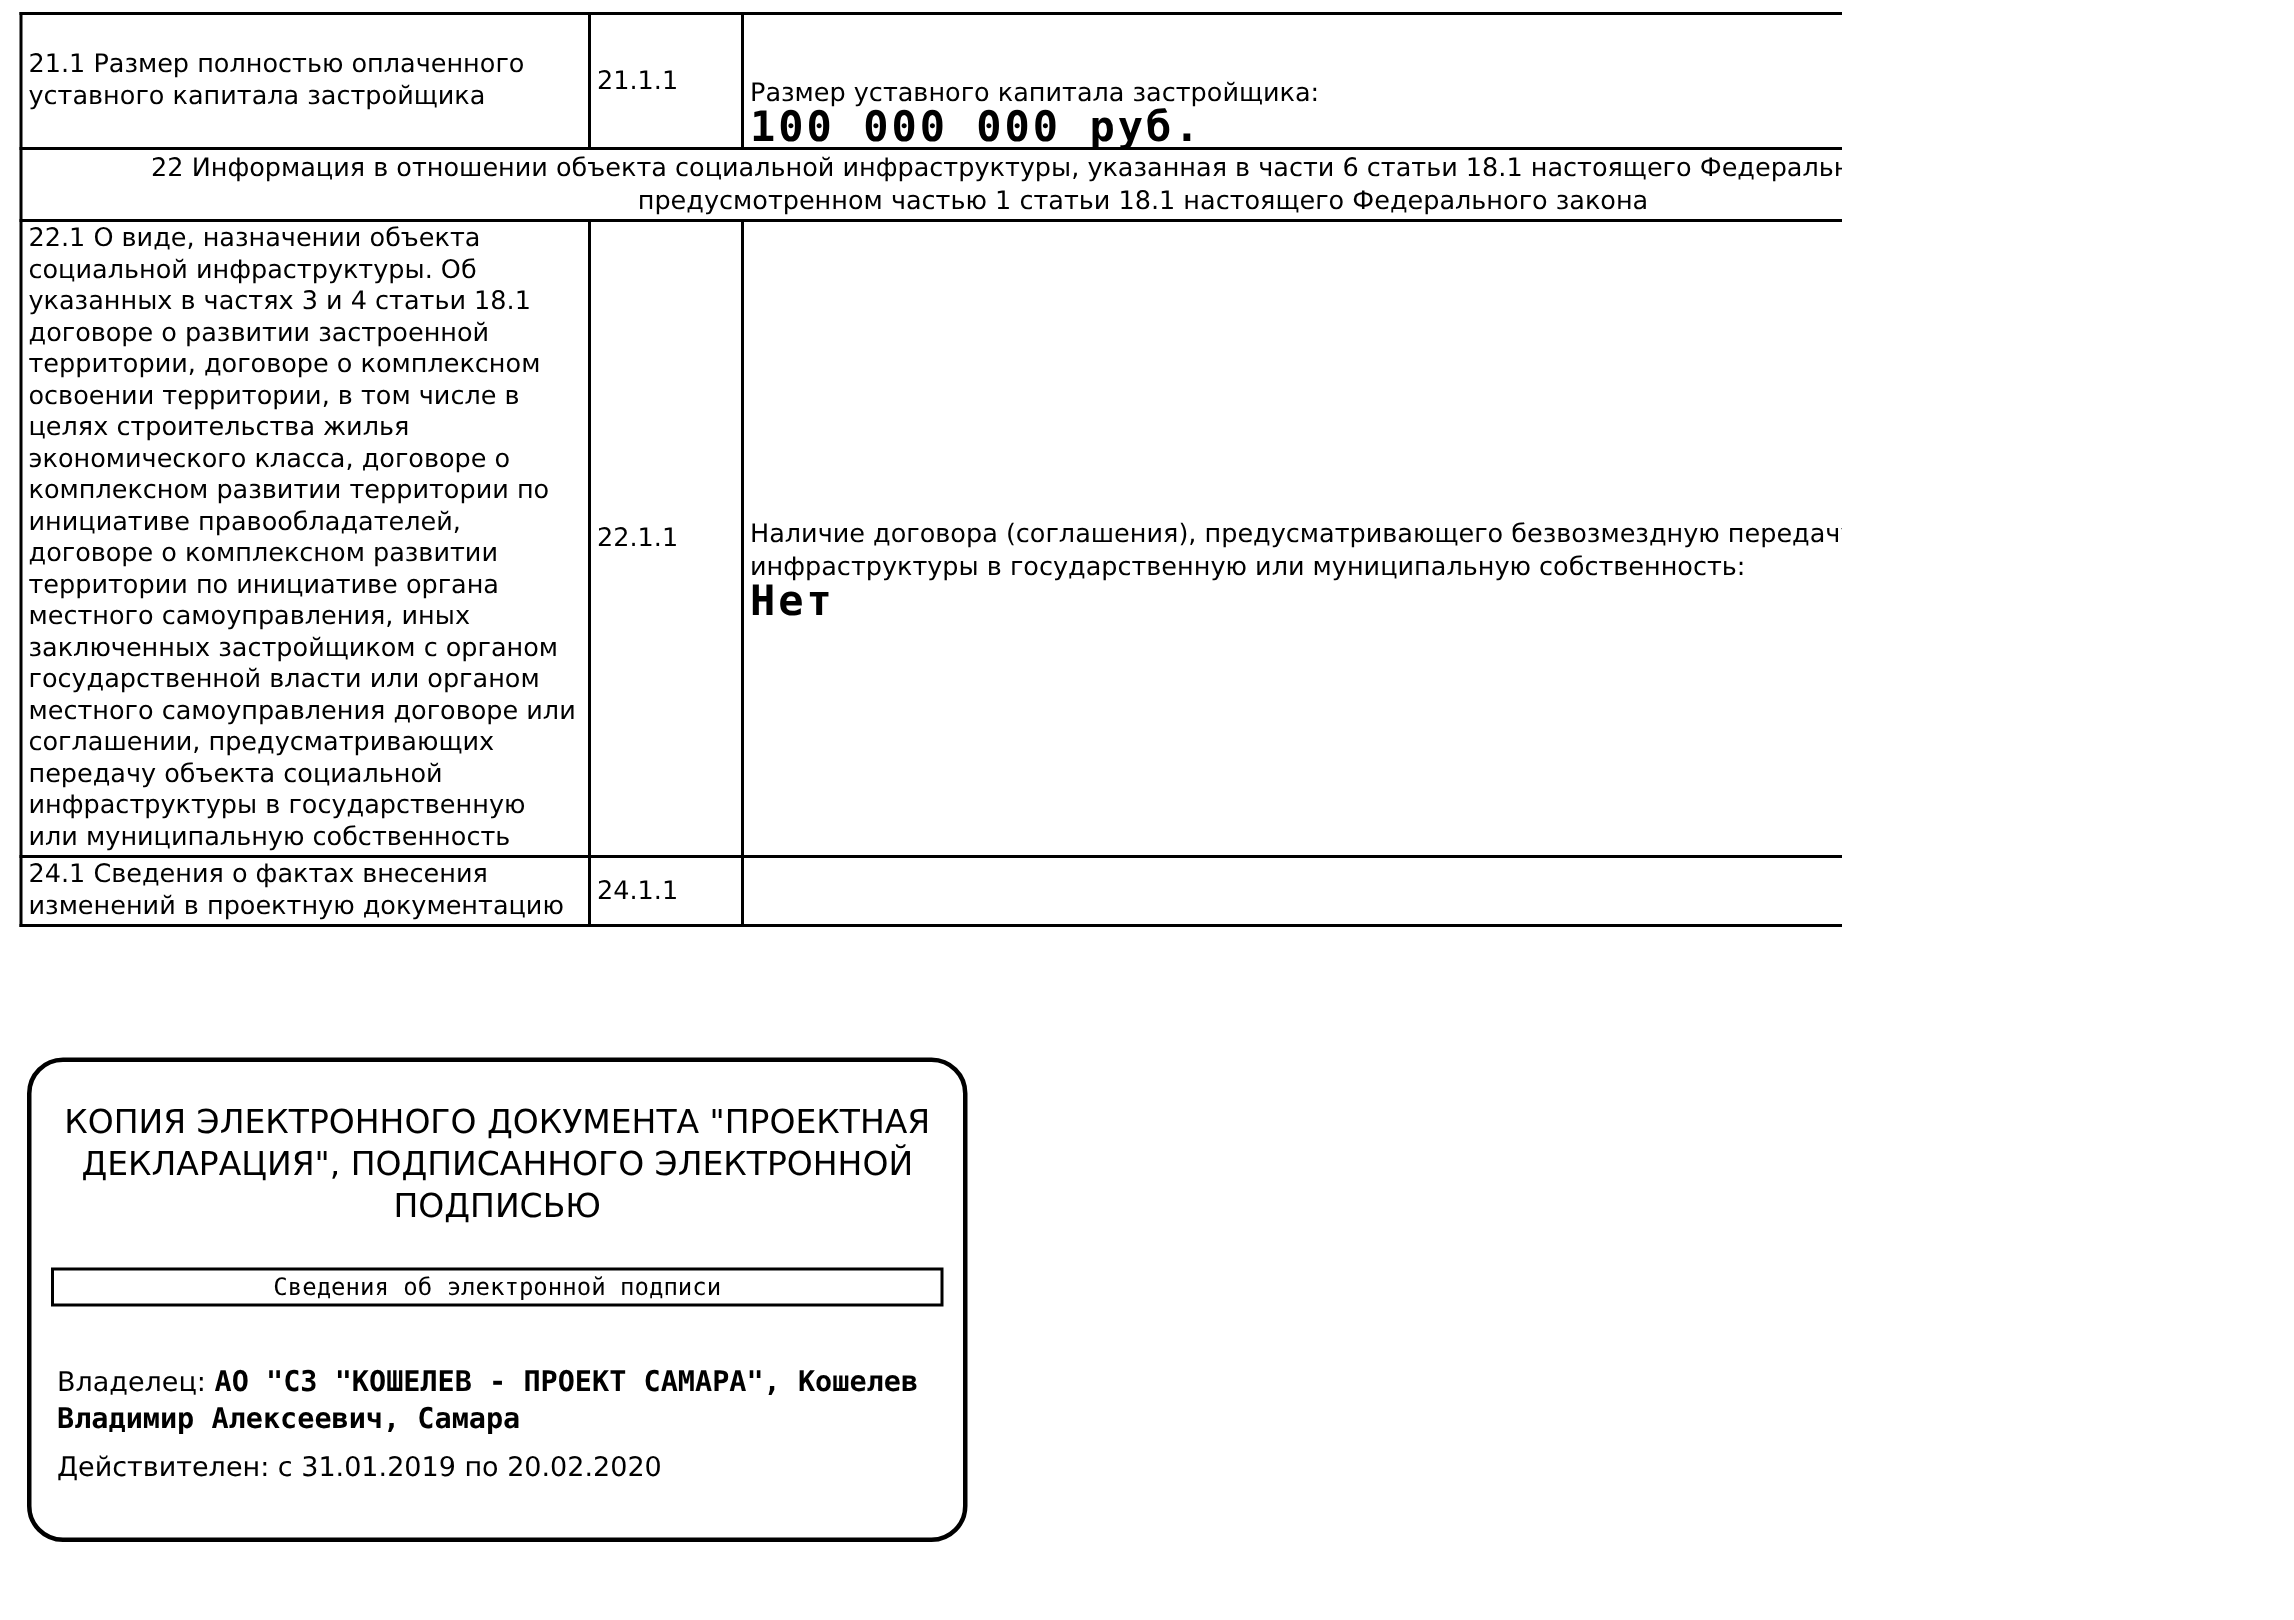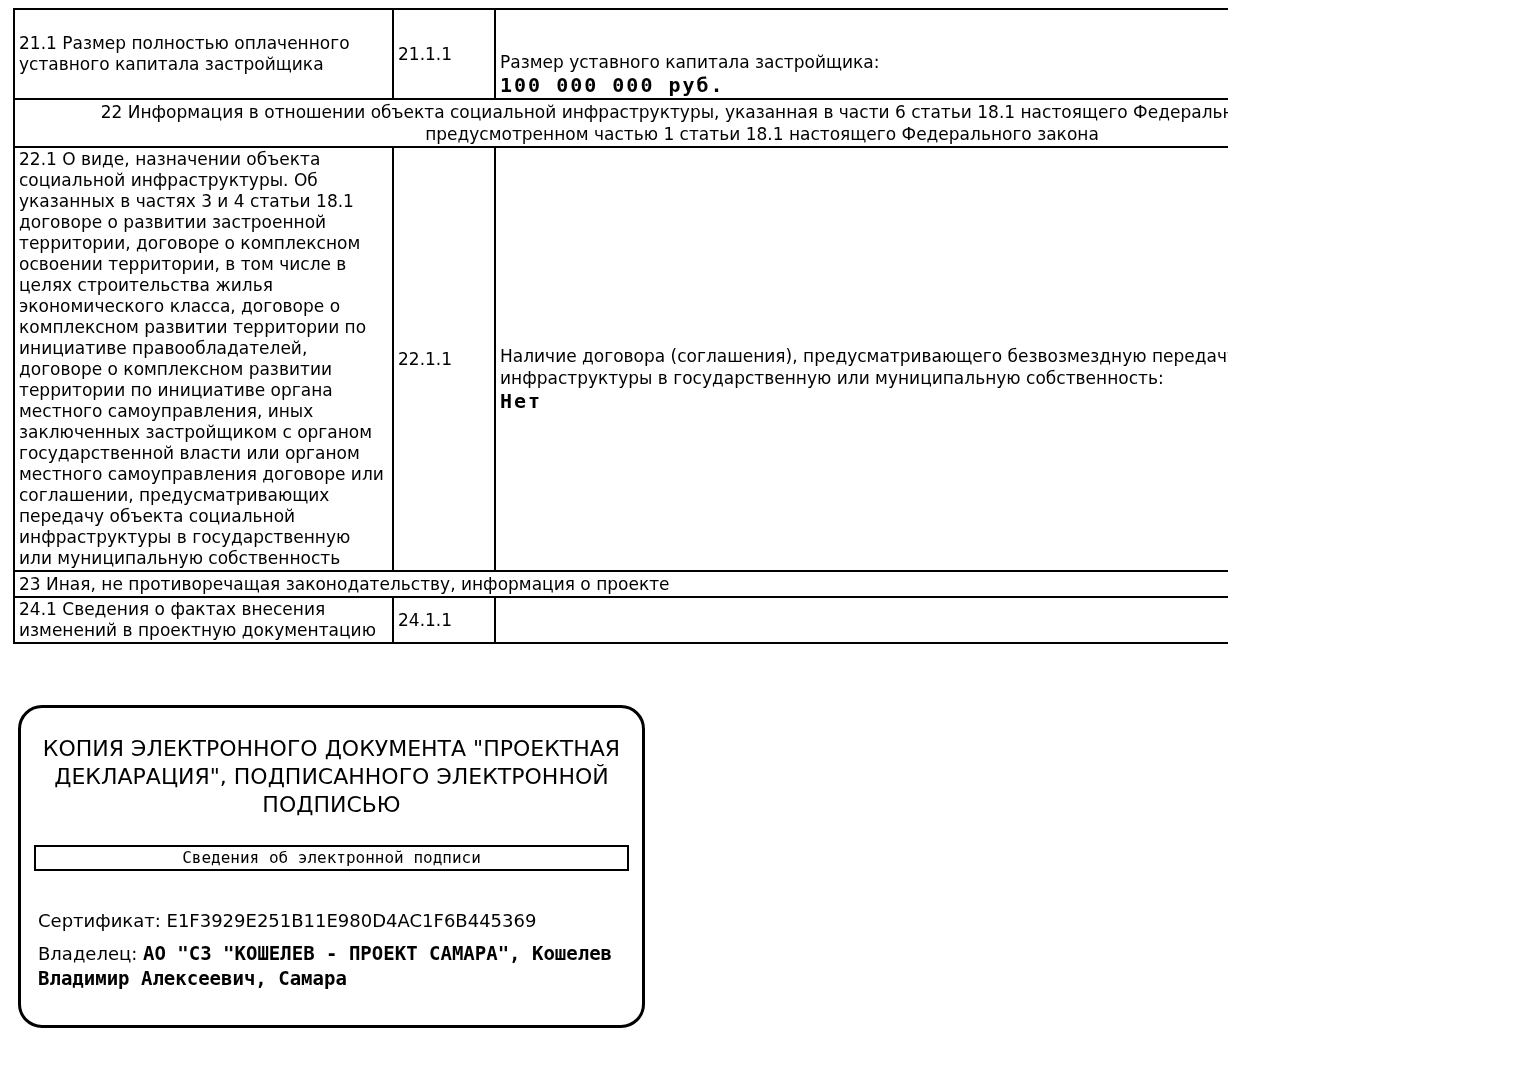--- a/index.html
+++ b/index.html
@@ -34,21 +34,21 @@
   tr.r3 { height: 409px; }
   tr.r4 { height: 24px; }
   tr.r5 { height: 46px; }
   tr.r6 { height: 24px; }
   tr.r7 { height: 45px; }
   td.section-cell { line-height: 22px; }
   td.code-cell { padding-left: 7px; border-radius: 20px; }
   .value-text {
     font-family: "DejaVu Sans Mono", "Liberation Mono", monospace;
     font-weight: bold;
-    font-size: 20px;
+    font-size: 28px;
     letter-spacing: 2px;
     line-height: 24px;
   }
   .value-label { line-height: 22px; margin-top: 40px; }
 
   
   .sig-box {
     position: absolute;
     left: 18px; top: 705px;
     width: 627px; height: 323px;
@@ -115,23 +115,20 @@
 
       <tr class="r3">
         <td class="label-cell">22.1 О виде, назначении объекта социальной инфраструктуры. Об указанных в частях 3 и 4 статьи 18.1 договоре о развитии застроенной территории, договоре о комплексном освоении территории, в том числе в целях строительства жилья экономического класса, договоре о комплексном развитии территории по инициативе правообладателей, договоре о комплексном развитии территории по инициативе органа местного самоуправления, иных заключенных застройщиком с органом государственной власти или органом местного самоуправления договоре или соглашении, предусматривающих передачу объекта социальной инфраструктуры в государственную или муниципальную собственность</td>
         <td class="code-cell">22.1.1</td>
         <td class="value-cell">
           <div class="value-label">Наличие договора (соглашения), предусматривающего безвозмездную передачу объекта социальной инфраструктуры в государственную или муниципальную собственность:</div>
           <div class="value-text">Нет</div>
         </td>
       </tr>
 
-      <tr class="r4">
-        <td colspan="3" class="section-cell">23 Иная, не противоречащая законодательству, информация о проекте</td>
-      </tr>
 
 
 
       <tr class="r7">
         <td class="label-cell">24.1 Сведения о фактах внесения изменений в проектную документацию</td>
         <td class="code-cell">24.1.1</td>
         <td class="value-cell">
           <div class="value-label"></div>
           <div class="value-text"></div>
         </td>
@@ -142,18 +139,18 @@
   </div>
 
   <div class="sig-box">
     <div class="sig-title">КОПИЯ ЭЛЕКТРОННОГО ДОКУМЕНТА "ПРОЕКТНАЯ ДЕКЛАРАЦИЯ", ПОДПИСАННОГО ЭЛЕКТРОННОЙ ПОДПИСЬЮ</div>
 
     <div class="sig-heading-box">
       <span class="sig-heading">Сведения об электронной подписи</span>
     </div>
 
     <div class="sig-lines">
-      <p class="sig-line"><span>Сертификат: </span><span>E1F3929E251B11E980D4AC1F6B445369</span></p>
       <p class="sig-line"><span>Владелец: </span><span class="mono-bold">АО "СЗ "КОШЕЛЕВ - ПРОЕКТ САМАРА", Кошелев Владимир Алексеевич, Самара</span></p>
+      <p class="sig-line"><span>Действителен: </span><span>с 31.01.2019 по 20.02.2020</span></p>
     </div>
   </div>
 
 </div>
 
 </body></html>

